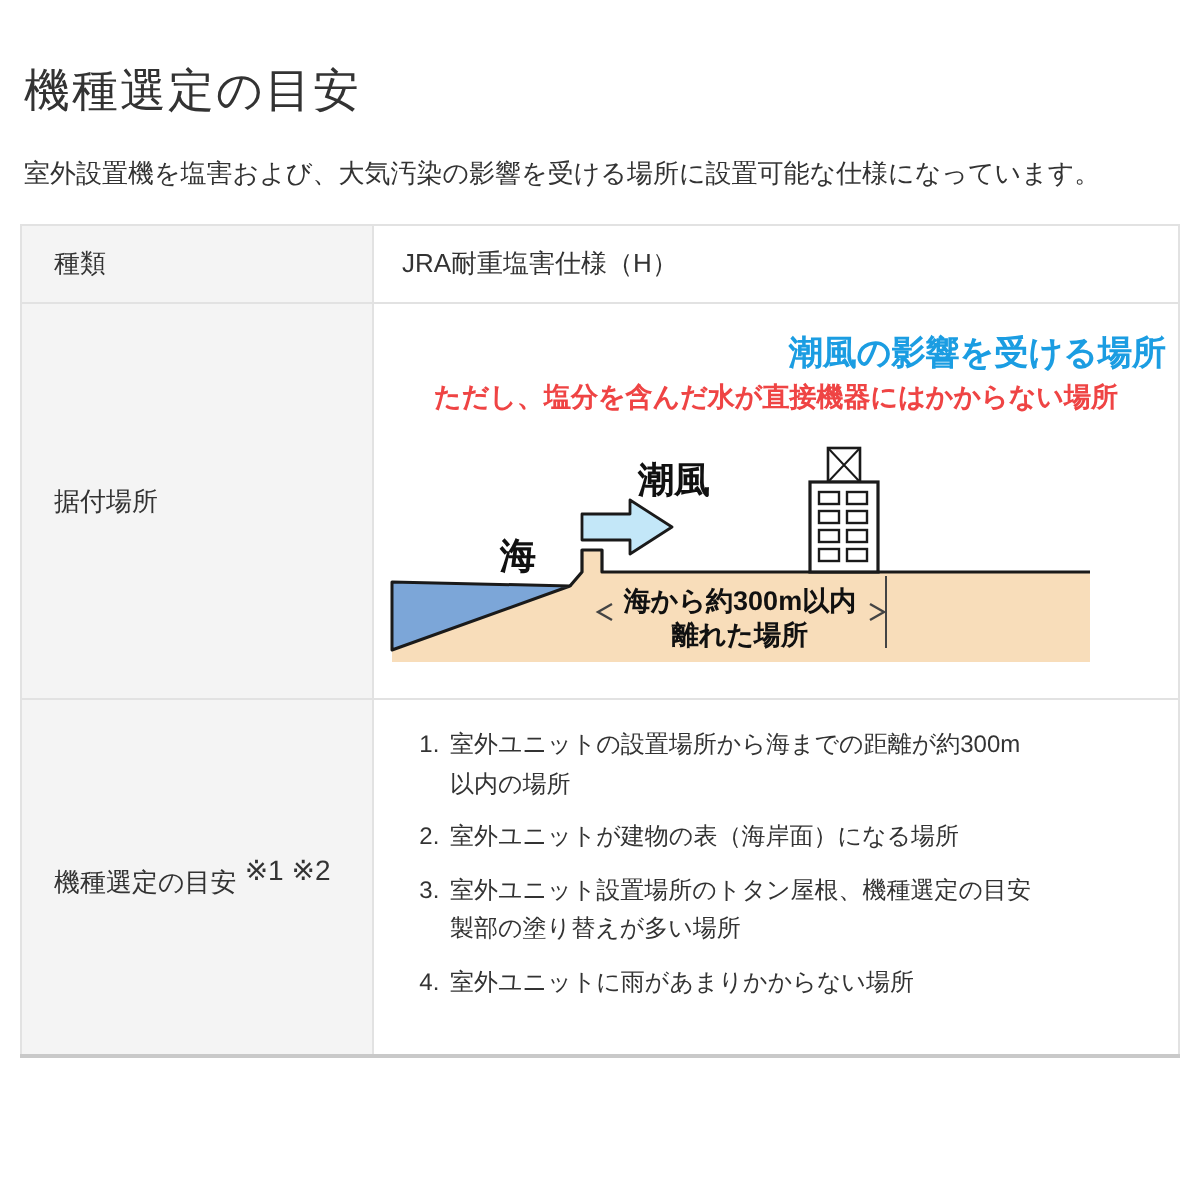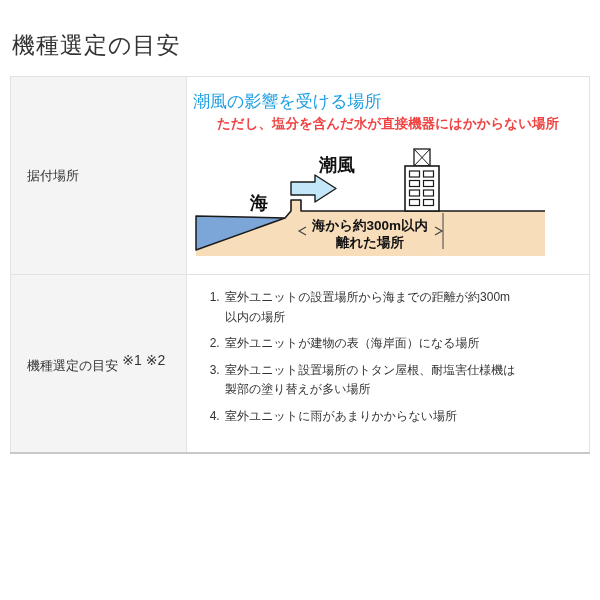--- a/index.html
+++ b/index.html
@@ -48,22 +48,22 @@
     color: #333;
     vertical-align: middle;
     padding: 10px 14px;
     border: 1px solid #e2e2e2;
   }
   td.rowvalue.location-cell { padding: 14px 6px 12px 6px; }
 
   .loc-heading {
     color: #1b9de2;
     font-size: 17px;
-    font-weight: 400;
-    text-align: left;
+    font-weight: 700;
+    text-align: right;
     line-height: 1.35;
   }
   .loc-sub {
     font-size: 13.5px;
     font-weight: 700;
     color: #ef4444;
     text-align: center;
     line-height: 1.4;
     margin-top: 1px;
   }
@@ -89,24 +89,29 @@
   ol.criteria li:last-child { margin-bottom: 16px; }
 </style>
 </head>
 <body>
 
 <div class="page">
 
   <h1 class="page-title">機種選定の目安</h1>
 
   <div class="intro">
+    <div>室外設置機を塩害および、大気汚染の影響を受ける場所に設置可能な仕様になっています。</div>
   </div>
 
   <table class="spec">
     <tbody>
+      <tr>
+        <th class="rowlabel">種類</th>
+        <td class="rowvalue">JRA耐重塩害仕様（H）</td>
+      </tr>
 
       <tr>
         <th class="rowlabel">据付場所</th>
         <td class="rowvalue location-cell">
           <div class="loc-heading">潮風の影響を受ける場所</div>
           <div class="loc-sub">ただし、塩分を含んだ水が直接機器にはかからない場所</div>
 
           <div class="diagram-wrap">
             <svg class="diagram" width="356" height="116" viewBox="0 0 356 116" xmlns="http://www.w3.org/2000/svg">
 
@@ -147,21 +152,21 @@
 
       <tr>
         <th class="rowlabel">
           <span>機種選定の目安</span><sup class="note">※1 ※2</sup>
         </th>
         <td class="rowvalue">
           <ol class="criteria">
             <li>室外ユニットの設置場所から海までの距離が約300m
 以内の場所</li>
             <li>室外ユニットが建物の表（海岸面）になる場所</li>
-            <li>室外ユニット設置場所のトタン屋根、耐塩害仕様機は
+            <li>室外ユニット設置場所のトタン屋根、機種選定の目安
 製部の塗り替えが多い場所</li>
             <li>室外ユニットに雨があまりかからない場所</li>
           </ol>
         </td>
       </tr>
     </tbody>
   </table>
 
 </div>
 

